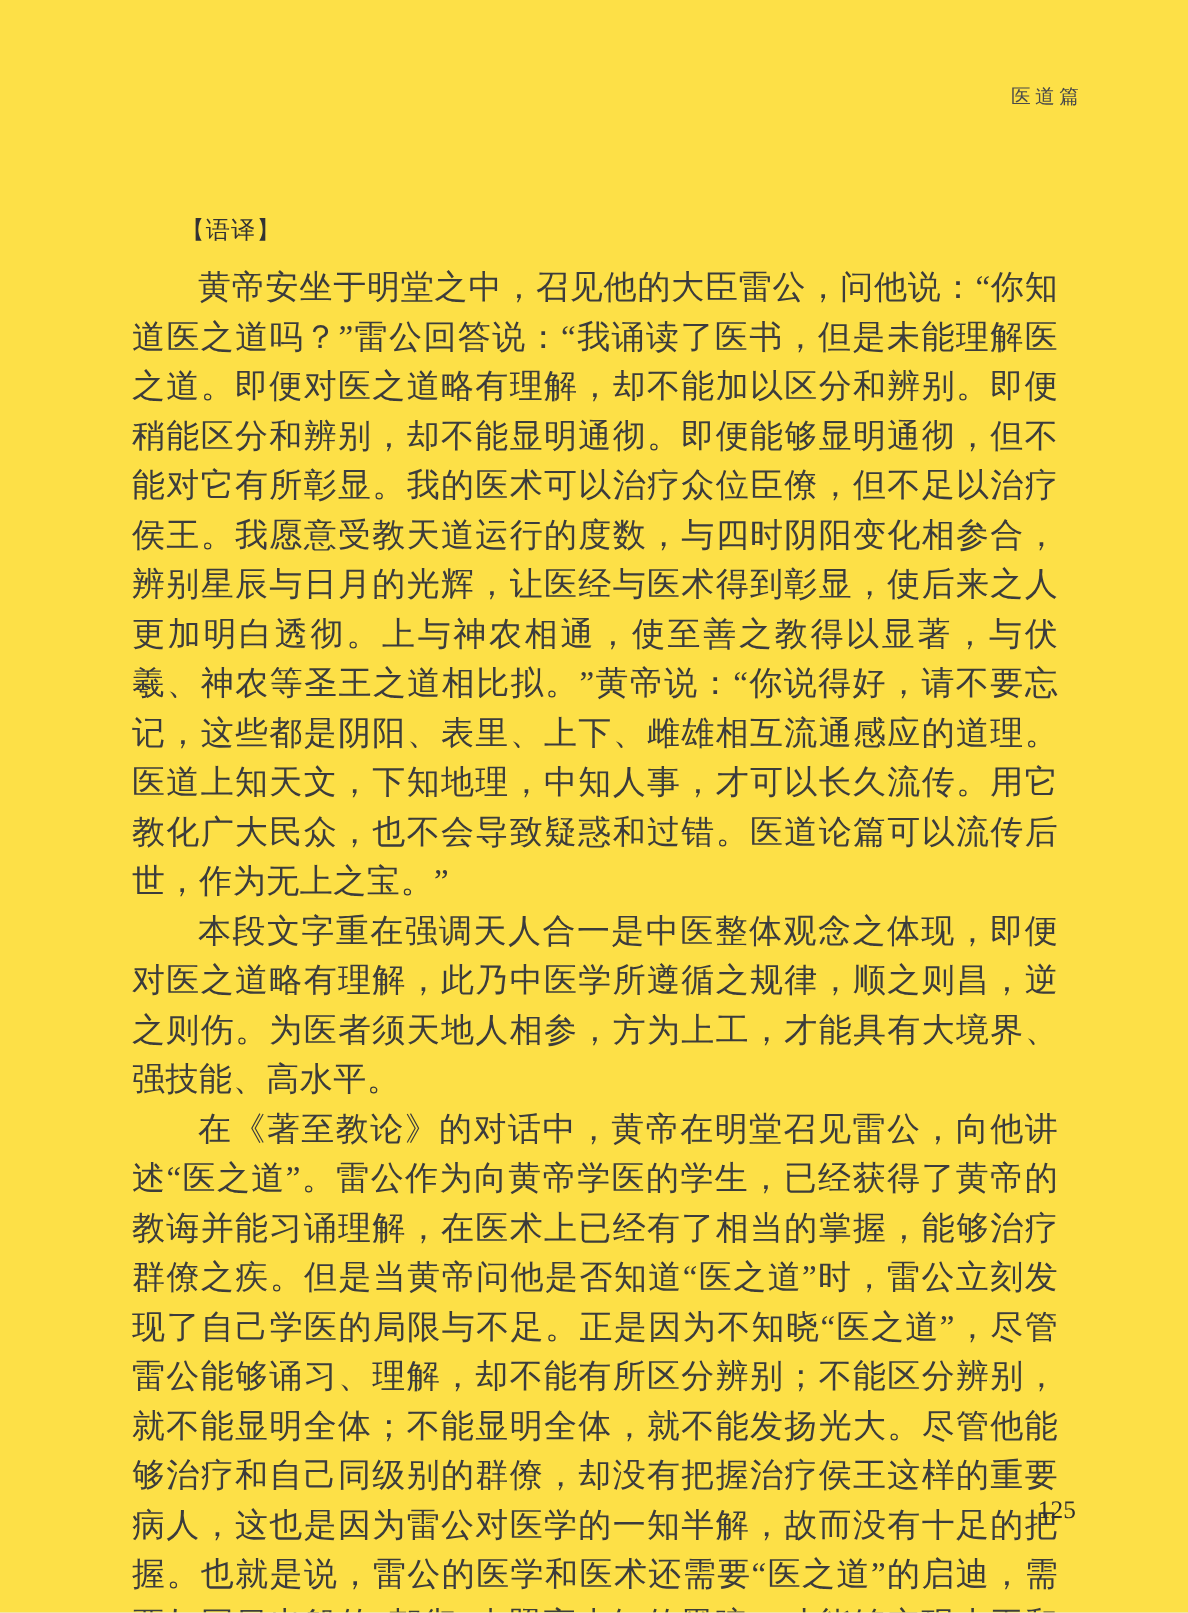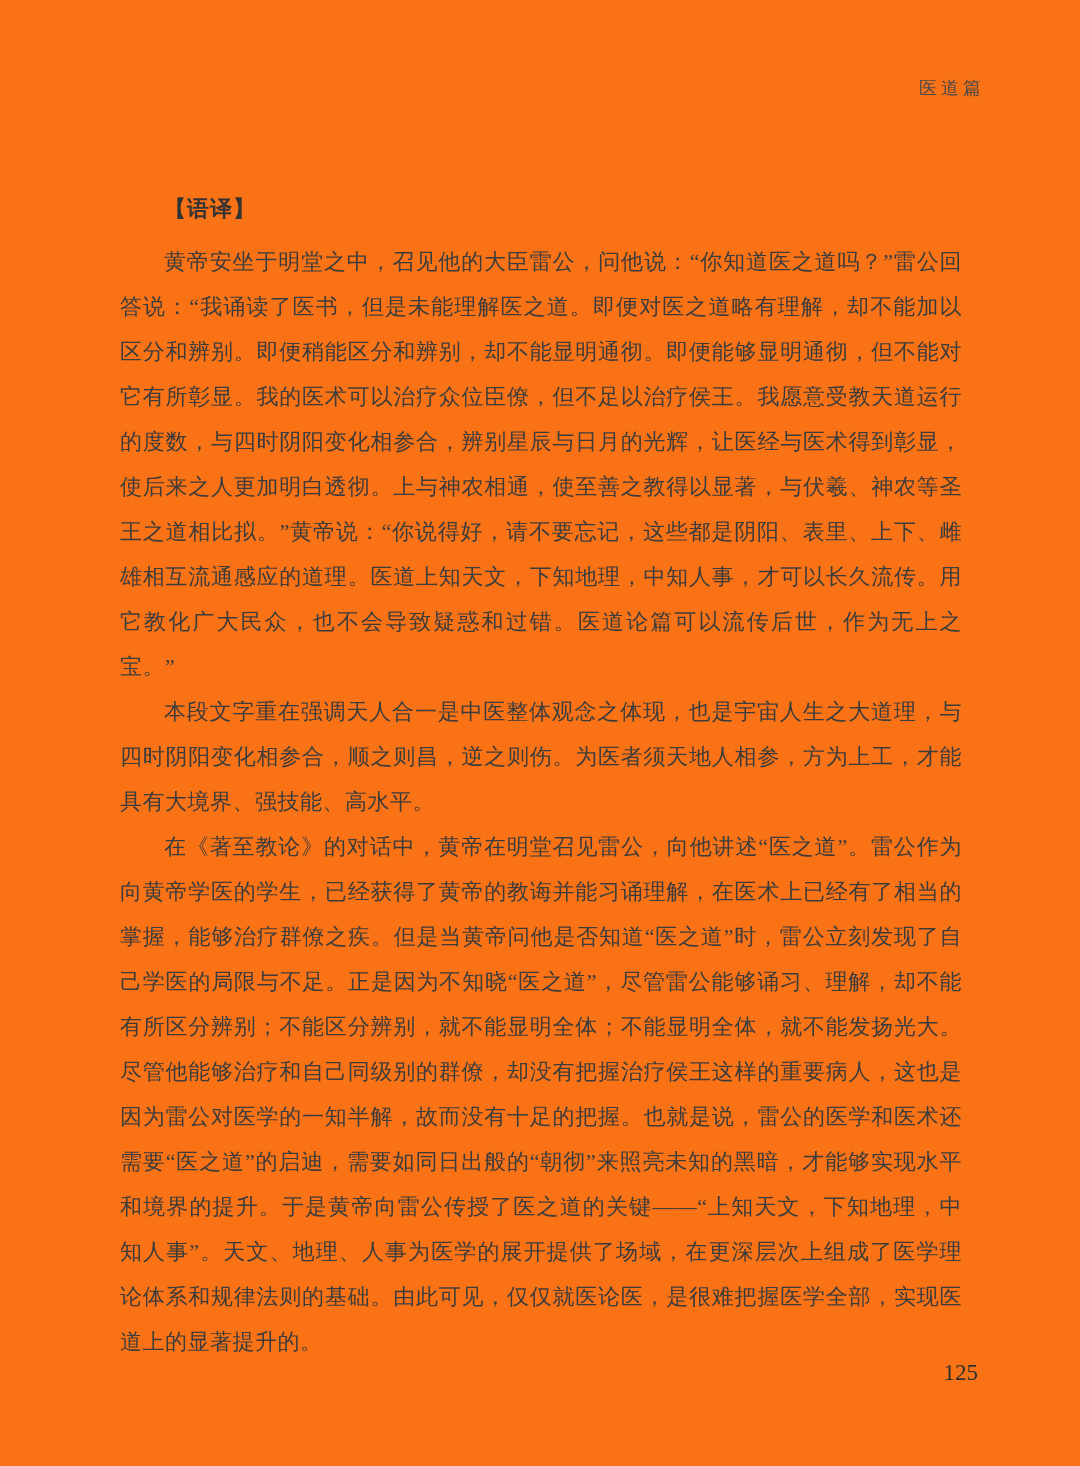--- a/index.html
+++ b/index.html
@@ -5,21 +5,21 @@
   html, body {
     margin: 0;
     padding: 0;
     background: #e9e9e9;
   }
   .page {
     position: relative;
     width: 1080px;
     height: 1466px;
     margin: 0 auto;
-    background: #f97316;
+    background: #fde047;
     overflow: hidden;
     font-family: "Liberation Serif", "DejaVu Serif", serif;
     color: #3c3c3c;
   }
   .running-header {
     position: absolute;
     top: 76px;
     right: 95px;
     font-size: 18px;
     letter-spacing: 4px;
@@ -27,32 +27,32 @@
   }
   .content {
     position: absolute;
     left: 120px;
     top: 186px;
     width: 842px;
   }
   .section { margin: 0; }
   .section-heading {
     font-size: 22px;
-    font-weight: 700;
+    font-weight: 400;
     line-height: 45px;
     margin: 0 0 8px 0;
     text-indent: 2em;
     color: #333333;
     letter-spacing: 1px;
   }
   .section + .section .section-heading {
     margin-top: 38px;
   }
   .para {
-    font-size: 22px;
+    font-size: 30px;
     line-height: 45px;
     margin: 0;
     text-indent: 2em;
     text-align: justify;
     text-justify: inter-character;
     letter-spacing: 0.5px;
   }
   .page-number {
     position: absolute;
     top: 1360px;
@@ -67,19 +67,19 @@
 <div class="page">
   <div class="running-header">医道篇</div>
 
   <main class="content" id="sections-root">
   <section class="section">
     <h2 class="section-heading">【语译】</h2>
   <p class="para">黄帝安坐于明堂之中，召见他的大臣雷公，问他说：“你知道医之道吗？”雷公回答说：“我诵读了医书，但是未能理解医之道。即便对医之道略有理解，却不能加以区分和辨别。即便稍能区分和辨别，却不能显明通彻。即便能够显明通彻，但不能对它有所彰显。我的医术可以治疗众位臣僚，但不足以治疗侯王。我愿意受教天道运行的度数，与四时阴阳变化相参合，辨别星辰与日月的光辉，让医经与医术得到彰显，使后来之人更加明白透彻。上与神农相通，使至善之教得以显著，与伏羲、神农等圣王之道相比拟。”黄帝说：“你说得好，请不要忘记，这些都是阴阳、表里、上下、雌雄相互流通感应的道理。医道上知天文，下知地理，中知人事，才可以长久流传。用它教化广大民众，也不会导致疑惑和过错。医道论篇可以流传后世，作为无上之宝。”</p>
       </section>
 
   <section class="section">
-  <p class="para">本段文字重在强调天人合一是中医整体观念之体现，也是宇宙人生之大道理，与四时阴阳变化相参合，顺之则昌，逆之则伤。为医者须天地人相参，方为上工，才能具有大境界、强技能、高水平。</p>
+  <p class="para">本段文字重在强调天人合一是中医整体观念之体现，即便对医之道略有理解，此乃中医学所遵循之规律，顺之则昌，逆之则伤。为医者须天地人相参，方为上工，才能具有大境界、强技能、高水平。</p>
         <p class="para">在《著至教论》的对话中，黄帝在明堂召见雷公，向他讲述“医之道”。雷公作为向黄帝学医的学生，已经获得了黄帝的教诲并能习诵理解，在医术上已经有了相当的掌握，能够治疗群僚之疾。但是当黄帝问他是否知道“医之道”时，雷公立刻发现了自己学医的局限与不足。正是因为不知晓“医之道”，尽管雷公能够诵习、理解，却不能有所区分辨别；不能区分辨别，就不能显明全体；不能显明全体，就不能发扬光大。尽管他能够治疗和自己同级别的群僚，却没有把握治疗侯王这样的重要病人，这也是因为雷公对医学的一知半解，故而没有十足的把握。也就是说，雷公的医学和医术还需要“医之道”的启迪，需要如同日出般的“朝彻”来照亮未知的黑暗，才能够实现水平和境界的提升。于是黄帝向雷公传授了医之道的关键——“上知天文，下知地理，中知人事”。天文、地理、人事为医学的展开提供了场域，在更深层次上组成了医学理论体系和规律法则的基础。由此可见，仅仅就医论医，是很难把握医学全部，实现医道上的显著提升的。</p>
       </section>
 </main>
 
   <div class="page-number">125</div>
 </div>
 
 </body></html>

